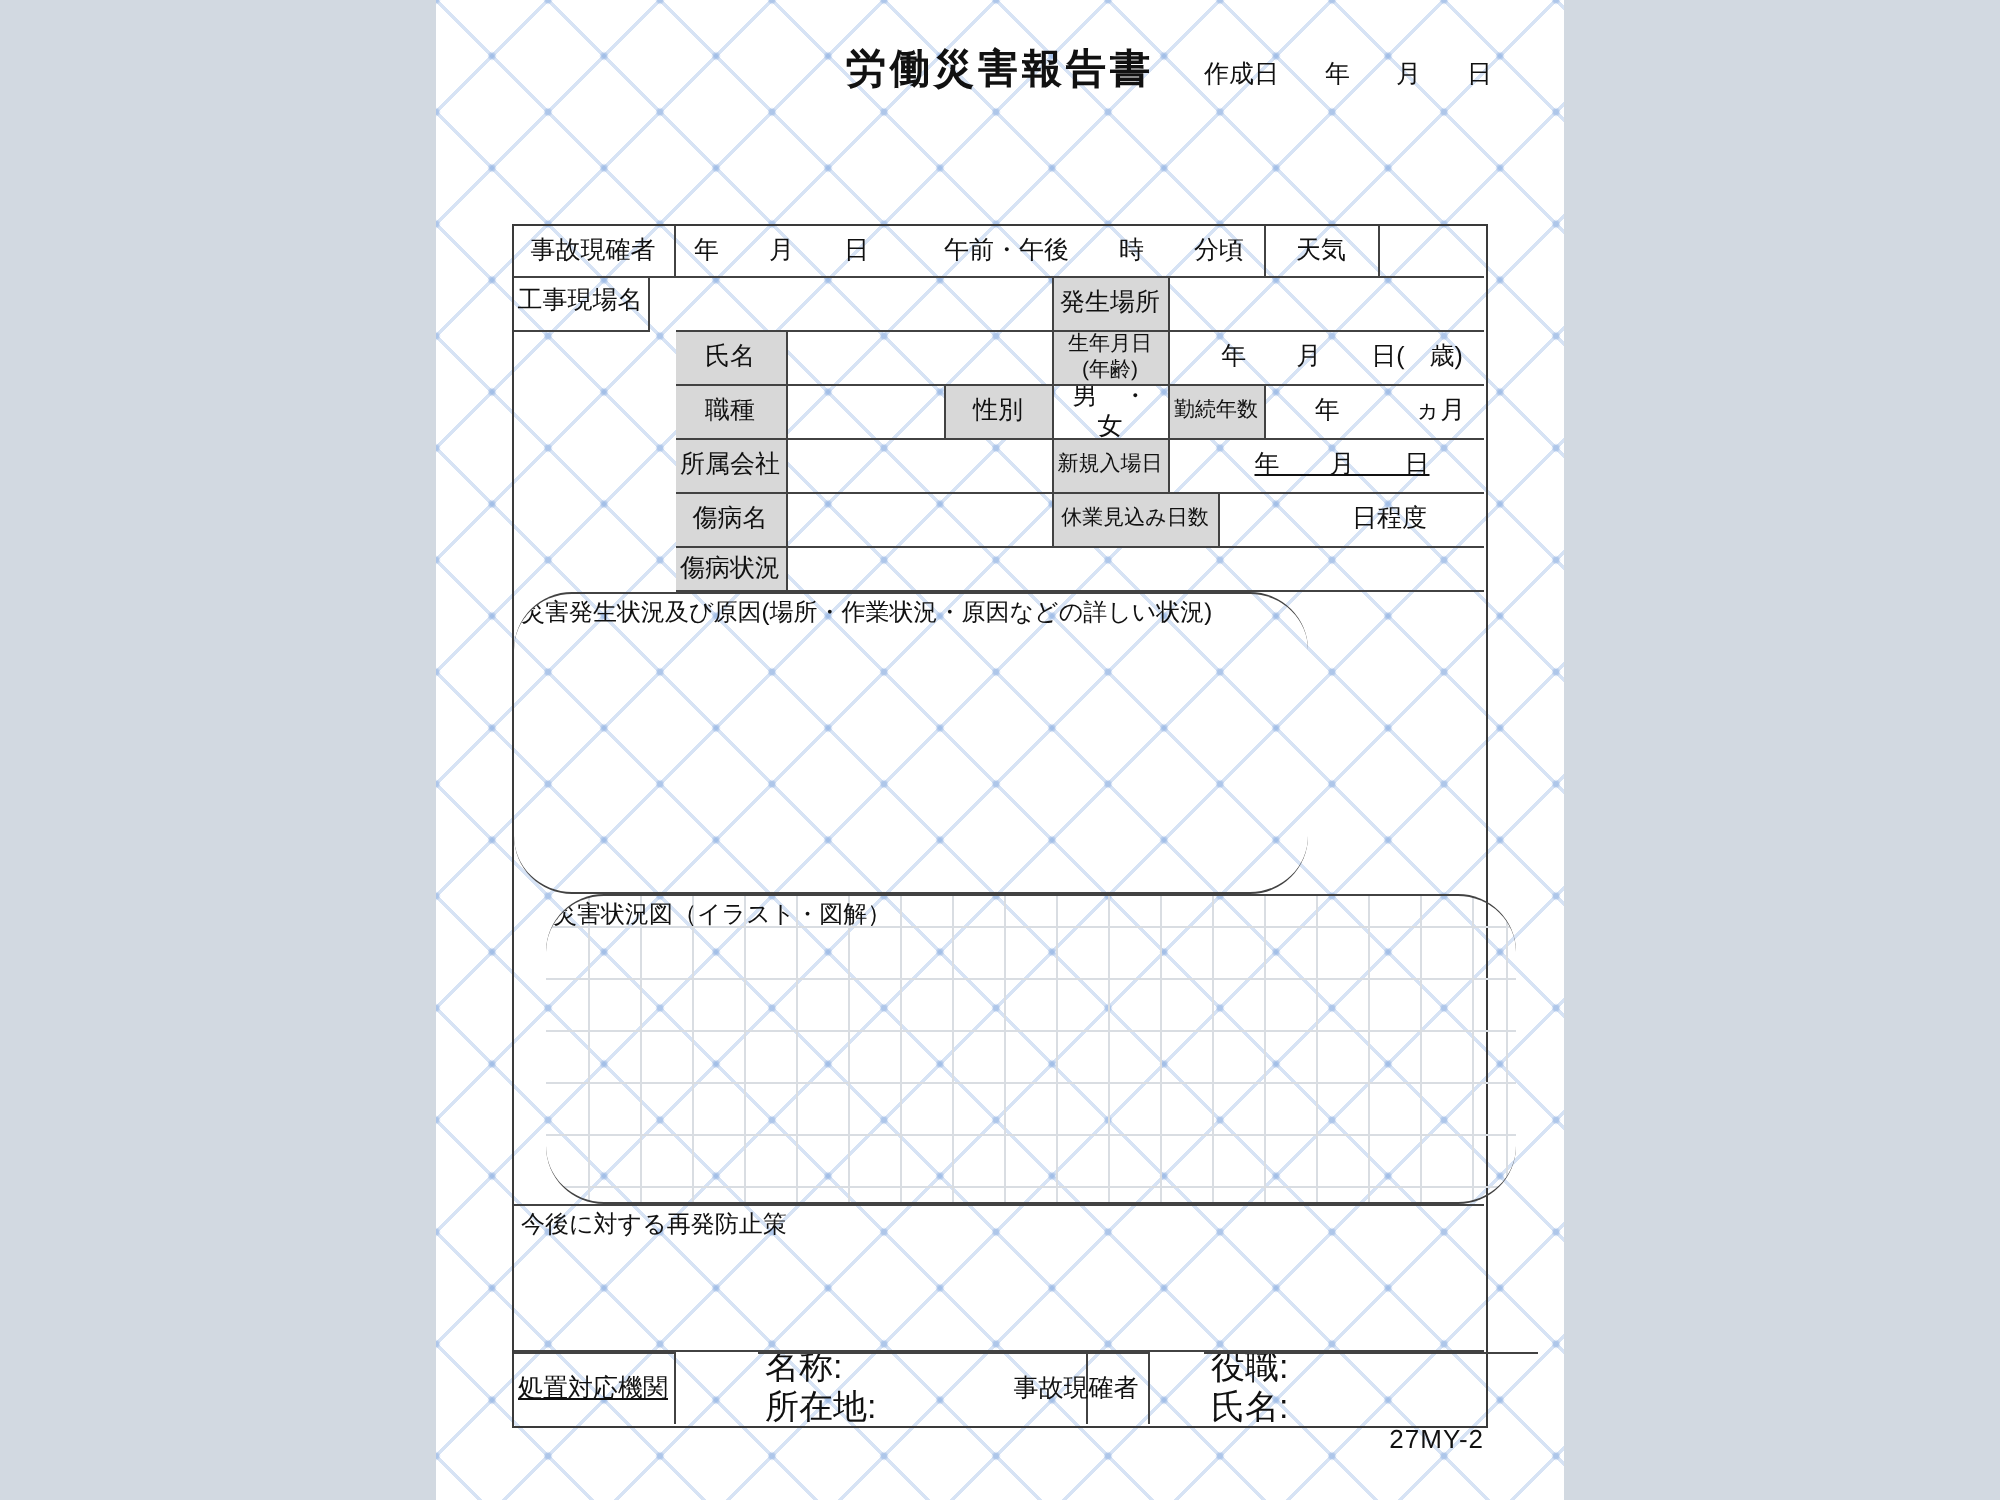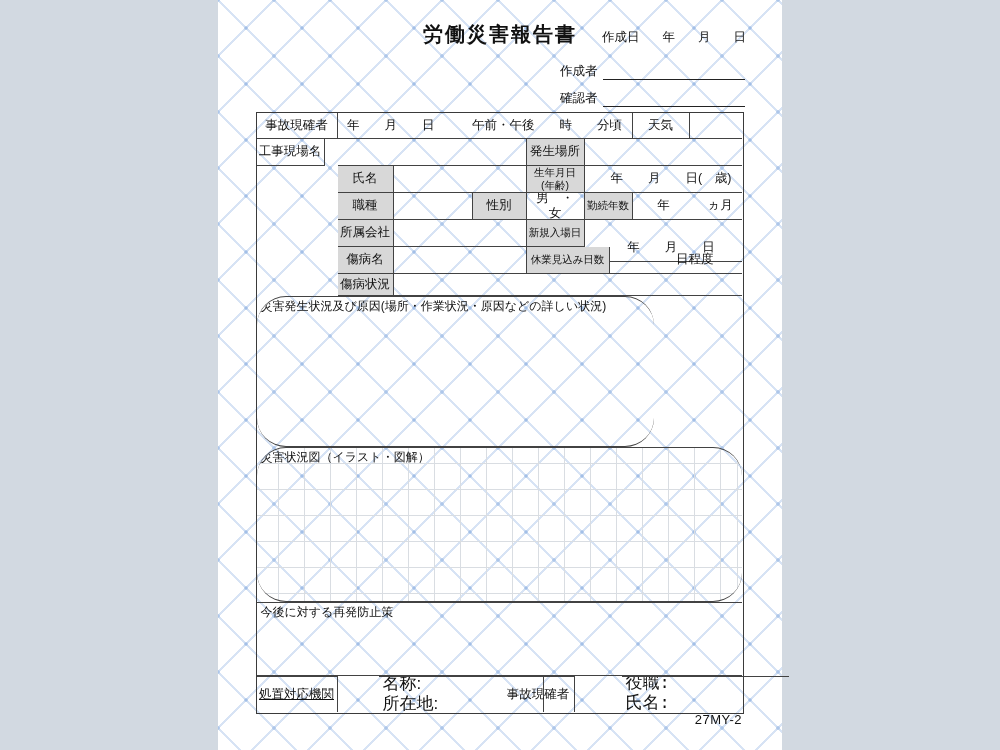--- a/index.html
+++ b/index.html
@@ -71,37 +71,29 @@
 
   <div class="title">労働災害報告書</div>
 
   <div class="dateRow">
     <span>作成日</span>
     <span>年</span>
     <span>月</span>
     <span>日</span>
   </div>
 
-  <div class="signRow" style="left:342px;top:63px;">
-    <span>作成者</span>
-    <span class="uline"></span>
-  </div>
-  <div class="signRow" style="left:342px;top:90px;">
-    <span>確認者</span>
-    <span class="uline"></span>
-  </div>
 
   <div class="tbl">
 
     <div class="cell" style="left:0;top:0;width:81px;height:26px;">事故現確者</div>
     <div class="cell" style="left:81px;top:0;width:295px;height:26px;">年　　月　　日　　　午前・午後　　時　　分頃</div>
     <div class="cell" style="left:376px;top:0;width:57px;height:26px;">天気</div>
     <div class="cell nr" style="left:433px;top:0;width:52px;height:26px;"></div>
 
-    <div class="cell" style="left:0;top:26px;width:68px;height:27px;">工事現場名</div>
+    <div class="cell" style="left:0;top:26px;width:68px;height:27px;font-family:Liberation Mono, monospace;">工事現場名</div>
     <div class="cell" style="left:81px;top:26px;width:189px;height:27px;"></div>
     <div class="cell gray" style="left:270px;top:26px;width:58px;height:27px;">発生場所</div>
     <div class="cell nr" style="left:328px;top:26px;width:157px;height:27px;"></div>
 
 
     <div class="cell gray" style="left:81px;top:53px;width:56px;height:27px;">氏名</div>
     <div class="cell" style="left:137px;top:53px;width:133px;height:27px;"></div>
     <div class="cell gray small" style="left:270px;top:53px;width:58px;height:27px;">
       <span class="stack">
         <span>生年月日</span>
@@ -113,51 +105,51 @@
     <div class="cell gray" style="left:81px;top:80px;width:56px;height:27px;">職種</div>
     <div class="cell" style="left:137px;top:80px;width:79px;height:27px;"></div>
     <div class="cell gray" style="left:216px;top:80px;width:54px;height:27px;">性別</div>
     <div class="cell" style="left:270px;top:80px;width:58px;height:27px;">男　・　女</div>
     <div class="cell gray small" style="left:328px;top:80px;width:48px;height:27px;">勤続年数</div>
     <div class="cell nr" style="left:376px;top:80px;width:109px;height:27px;">年　　　ヵ月</div>
 
     <div class="cell gray" style="left:81px;top:107px;width:56px;height:27px;">所属会社</div>
     <div class="cell" style="left:137px;top:107px;width:133px;height:27px;"></div>
     <div class="cell gray small" style="left:270px;top:107px;width:58px;height:27px;">新規入場日</div>
-    <div class="cell nr" style="left:328px;top:122px;width:157px;height:27px;">年　　月　　日</div>
+    <div class="cell nr" style="left:328px;top:107px;width:157px;height:27px;text-decoration:underline;">年　　月　　日</div>
 
     <div class="cell gray" style="left:81px;top:134px;width:56px;height:27px;">傷病名</div>
     <div class="cell" style="left:137px;top:134px;width:133px;height:27px;"></div>
     <div class="cell gray small" style="left:270px;top:134px;width:83px;height:27px;">休業見込み日数</div>
     <div class="cell nr rightpad" style="left:353px;top:134px;width:132px;height:27px;">日程度</div>
 
     <div class="cell gray" style="left:81px;top:161px;width:56px;height:22px;">傷病状況</div>
     <div class="cell nr" style="left:137px;top:161px;width:348px;height:22px;"></div>
 
     <div class="cell nr bt" style="left:0;top:183px;width:397px;height:151px;border-radius:29px;">
       <span class="section-label">災害発生状況及び原因(場所・作業状況・原因などの詳しい状況)</span>
     </div>
 
-    <div class="cell nr bt gridbg" style="left:0;top:334px;width:485px;height:155px;border-radius:29px;">
+    <div class="cell nr bt gridbg" style="left:16px;top:334px;width:485px;height:155px;border-radius:29px;">
       <span class="section-label">災害状況図（イラスト・図解）</span>
     </div>
 
     <div class="cell nr bt" style="left:0;top:489px;width:485px;height:74px;">
       <span class="section-label">今後に対する再発防止策</span>
     </div>
 
     <div class="cell nb bt" style="left:0;top:563px;width:81px;height:36px;text-decoration:underline;">処置対応機関</div>
     <div class="cell nb bt left twoLine" style="left:81px;top:563px;width:165px;height:36px;">
       <span class="stack" style="align-items:flex-start;">
         <span>名称:</span>
         <span>所在地:</span>
       </span>
     </div>
     <div class="cell nb bt" style="left:246px;top:563px;width:72px;height:36px;">事故現確者</div>
-    <div class="cell nr nb bt left twoLine" style="left:324px;top:563px;width:167px;height:36px;font-family:Liberation Mono, monospace;">
+    <div class="cell nr nb bt left twoLine" style="left:304px;top:563px;width:167px;height:36px;">
       <span class="stack" style="align-items:flex-start;">
         <span>役職:</span>
         <span>氏名:</span>
       </span>
     </div>
 
   </div>
 
   <div class="formcode">27MY-2</div>
 

